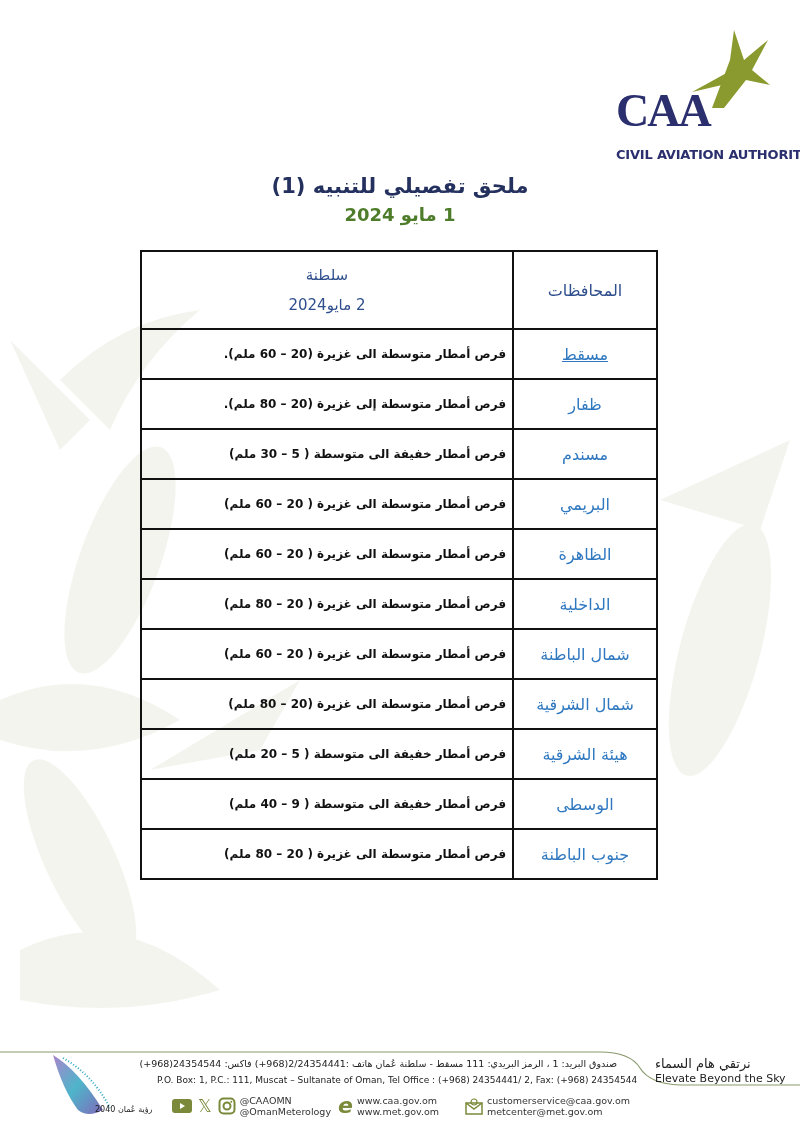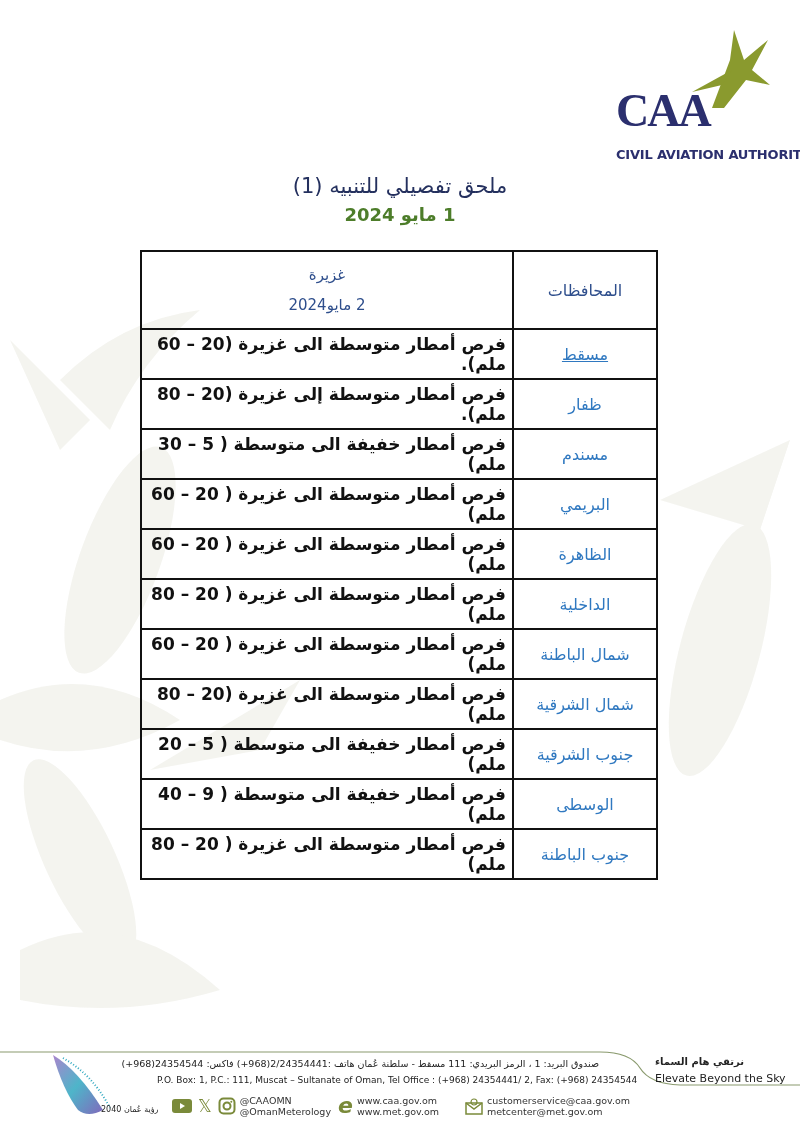--- a/index.html
+++ b/index.html
@@ -14,45 +14,45 @@
   .logo { position: absolute; left: 612px; top: 30px; width: 160px; height: 130px; }
   .logo .caa { position: absolute; left: 4px; top: 58px; font-family: Liberation Serif, serif; font-weight: bold;
     font-size: 46px; color: #2b2f6e; letter-spacing: -2px; line-height: 1; }
   .logo .ar { position: absolute; left: 6px; top: 98px; width: 130px; text-align: center; direction: rtl;
     font-size: 14px; font-weight: bold; color: #222; line-height: 1; }
   .logo .en { position: absolute; left: 4px; top: 118px; font-size: 13px; font-weight: bold; color: #2b2f6e; letter-spacing: -0.2px; line-height: 1; white-space: nowrap; }
   .logo svg { position: absolute; left: 60px; top: 0; }
 
   
   .title { position: absolute; left: 0; width: 800px; text-align: center; direction: rtl; top: 174px;
-    font-size: 21px; font-weight: normal; color: #24305e; }
+    font-size: 21px; font-weight: bold; color: #24305e; }
   .subtitle { position: absolute; left: 0; width: 800px; text-align: center; direction: rtl; top: 204px;
     font-size: 18px; font-weight: bold; color: #4d7d2a; }
 
   
   table.alert { position: absolute; left: 140px; top: 250px; width: 518px; border-collapse: collapse; direction: rtl; }
   table.alert td, table.alert th { border: 2px solid #111; padding: 0; }
   table.alert th { height: 76px; font-weight: normal; color: #2e4e8c; }
   th.gov-head { width: 142px; font-size: 16px; }
   th.day-head { font-size: 15px; line-height: 30px; }
   table.alert td { height: 48px; }
   td.gov { text-align: center; color: #2f78c0; font-size: 16px; margin-top: 8px; }
   td.gov.underline span { text-decoration: underline; }
-  td.fc { padding-right: 6px !important; font-size: 17px; font-weight: bold; color: #111; }
+  td.fc { padding-right: 6px !important; font-size: 12px; font-weight: bold; color: #111; }
 
   
   .footer-line { position: absolute; left: 0; top: 1048px; width: 800px; height: 40px; }
-  .slogan-ar { position: absolute; left: 655px; top: 1056px; font-size: 10px; direction: rtl; color: #222; font-weight: bold; }
+  .slogan-ar { position: absolute; left: 655px; top: 1056px; font-size: 13px; direction: rtl; color: #222; }
   .slogan-en { position: absolute; left: 655px; top: 1072px; font-size: 11px; color: #222; white-space: nowrap; }
-  .addr-ar { position: absolute; left: 155px; top: 1058px; width: 444px; direction: rtl; text-align: center; font-size: 9.5px; color: #222; white-space: nowrap; }
+  .addr-ar { position: absolute; left: 173px; top: 1058px; width: 444px; direction: rtl; text-align: center; font-size: 9.5px; color: #222; white-space: nowrap; }
   .addr-en { position: absolute; left: 157px; top: 1075px; font-size: 9px; color: #222; white-space: nowrap; }
   .social { position: absolute; top: 1095px; display: flex; align-items: center; }
   .social .stack { font-size: 9.5px; color: #333; line-height: 11px; margin-left: 4px; }
   .vision { position: absolute; left: 48px; top: 1050px; width: 80px; height: 75px; }
-  .vision-label { position: absolute; left: 95px; top: 1105px; font-size: 8px; color: #222; direction: rtl; margin-left: 6px; }
+  .vision-label { position: absolute; left: 95px; top: 1105px; font-size: 8px; color: #222; direction: rtl; }
 </style>
 </head>
 <body>
 
 <svg class="watermark" viewBox="0 0 800 750">
   <g fill="#f3f3ee" opacity="0.9">
     <path d="M10 40 L90 120 L60 150 Z"></path>
     <path d="M60 80 Q120 20 200 10 Q140 60 110 130 Z"></path>
     <ellipse cx="120" cy="260" rx="40" ry="120" transform="rotate(20 120 260)"></ellipse>
     <path d="M0 400 Q90 360 180 420 Q90 470 0 440 Z"></path>
@@ -74,21 +74,21 @@
 </div>
 
 <div class="title">ملحق تفصيلي للتنبيه (1)</div>
 <div class="subtitle">1 مايو 2024</div>
 
 <table class="alert">
   <thead>
     <tr>
       <th class="gov-head">المحافظات</th>
       <th class="day-head">
-        <div>غزيرة</div>
+        <div>سلطنة</div>
         <div>2 مايو2024</div>
       </th>
     </tr>
   </thead>
   <tbody>
     <tr>
         <td class="gov underline"><span>مسقط</span></td>
         <td class="fc">فرص أمطار متوسطة الى غزيرة (20 – 60 ملم).</td>
       </tr>
     <tr>
@@ -113,21 +113,21 @@
       </tr>
     <tr>
         <td class="gov">شمال الباطنة</td>
         <td class="fc">فرص أمطار متوسطة الى غزيرة ( 20 – 60 ملم)</td>
       </tr>
     <tr>
         <td class="gov">شمال الشرقية</td>
         <td class="fc">فرص أمطار متوسطة الى غزيرة (20 – 80 ملم)</td>
       </tr>
     <tr>
-        <td class="gov">جنوب الشرقية</td>
+        <td class="gov">هيئة الشرقية</td>
         <td class="fc">فرص أمطار خفيفة الى متوسطة ( 5 – 20 ملم)</td>
       </tr>
     <tr>
         <td class="gov">الوسطى</td>
         <td class="fc">فرص أمطار خفيفة الى متوسطة ( 9 – 40 ملم)</td>
       </tr>
     <tr>
         <td class="gov">جنوب الباطنة</td>
         <td class="fc">فرص أمطار متوسطة الى غزيرة ( 20 – 80 ملم)</td>
       </tr>

